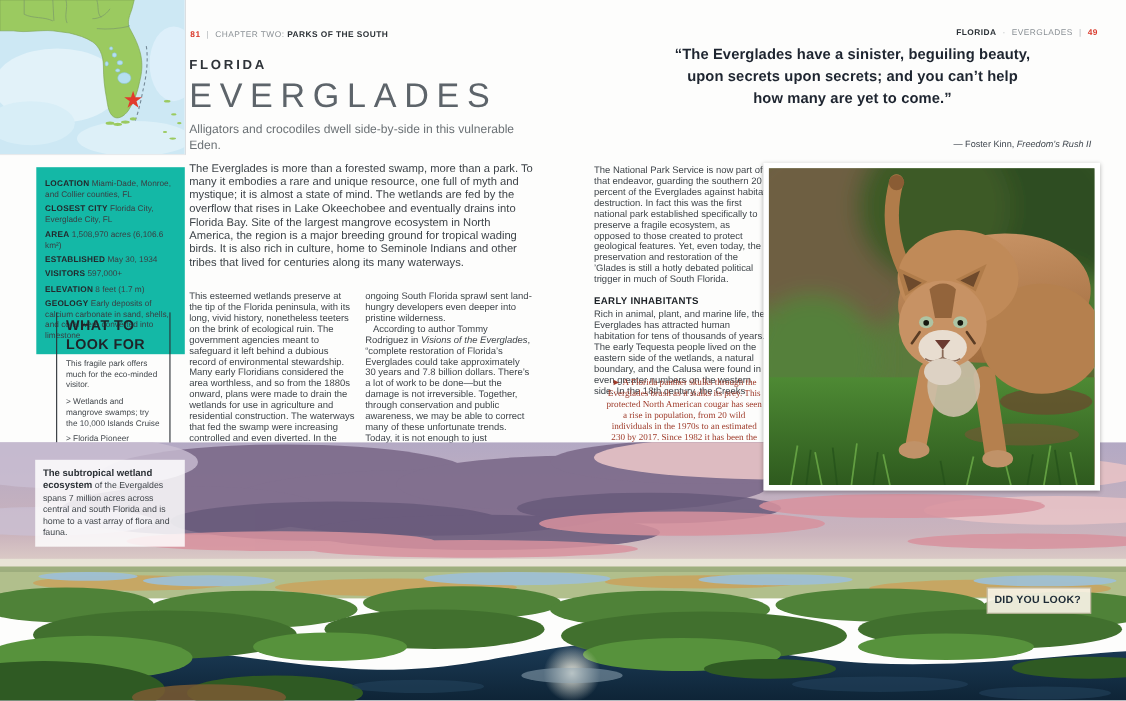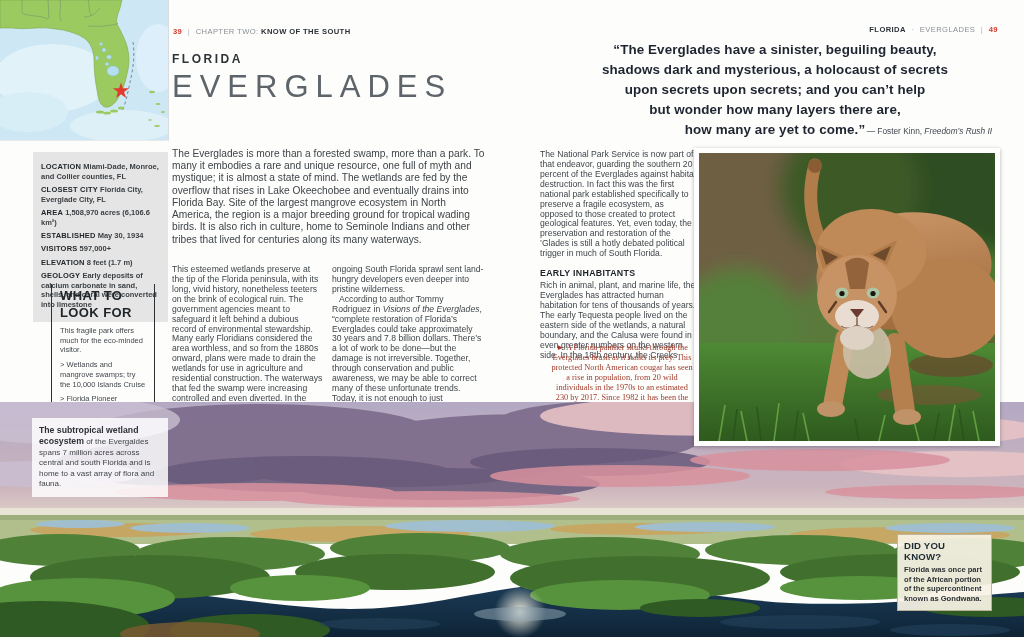--- a/index.html
+++ b/index.html
@@ -15,22 +15,22 @@
   .hdr-right{top:25px;right:26px;text-align:center;}
   .hdr .red{color:#d9382a;font-weight:bold;}
   .hdr .dark{color:#2c3237;font-weight:bold;}
   .hdr .sep{color:#b2b7ba;margin:0 3px;}
   
   .titleblock{position:absolute;left:172px;top:52px;}
   .t-state{font-size:12px;font-weight:bold;letter-spacing:2.5px;color:#2e3338;}
   .t-park{font-size:31px;font-weight:300;letter-spacing:7px;color:#5d646a;margin-top:3px;}
   .t-sub{font-size:11px;line-height:1.28;color:#6b7175;margin-top:6px;width:300px;}
   
-  .facts{position:absolute;left:33px;top:152px;width:119px;background:#e5e5e5;padding:10px 8px 9px 8px;
-         font-size:7.5px;line-height:1.3;color:#3a3f43;font-weight:bold;}
+  .facts{position:absolute;left:33px;top:152px;width:119px;background:#14b8a6;padding:10px 8px 9px 8px;
+         font-size:7.5px;line-height:1.3;color:#3a3f43;}
   .facts p{margin:0 0 3.5px 0;}
   .facts b{color:#23282c;letter-spacing:.2px;}
   
   .lookfor{position:absolute;left:51px;top:284px;width:87px;
            border-left:1.5px solid #2b3035;border-right:1.5px solid #2b3035;
            padding:4px 7px 6px 8px;font-size:7.5px;line-height:1.3;color:#43484d;}
   .lookfor h4{margin:0 0 4px 0;font-size:13px;letter-spacing:.4px;color:#1f2429;}
   .lookfor .intro{margin:0 0 5px 0;}
   .lookfor p.item{margin:0 0 5px 0;}
   
@@ -107,36 +107,37 @@
         <ellipse cx="158" cy="104" rx="2.5" ry="1"></ellipse>
         <ellipse cx="163" cy="112" rx="2" ry="1"></ellipse>
         <ellipse cx="150" cy="120" rx="2" ry="0.8"></ellipse>
         <ellipse cx="157" cy="126" rx="3" ry="1"></ellipse>
       </g>
       <path fill="#e23b2e" transform="translate(121,91) scale(8.5)" d="M0,-1 L0.2245,-0.309 L0.951,-0.309 L0.363,0.118 L0.588,0.809 L0,0.382 L-0.588,0.809 L-0.363,0.118 L-0.951,-0.309 L-0.2245,-0.309 Z"></path>
     </svg>
   </div>
 
   <div class="hdr hdr-left">
-    <span class="red">39</span>
+    <span class="red">81</span>
     <span class="sep">|</span>
     <span>CHAPTER TWO:</span>
-    <span class="dark">KNOW OF THE SOUTH</span>
+    <span class="dark">PARKS OF THE SOUTH</span>
   </div>
   <div class="hdr hdr-right">
     <span class="dark">FLORIDA</span>
     <span class="sep">·</span>
     <span>EVERGLADES</span>
     <span class="sep">|</span>
     <span class="red">49</span>
   </div>
 
   <div class="titleblock">
     <div class="t-state">FLORIDA</div>
     <div class="t-park">EVERGLADES</div>
+    <div class="t-sub">Alligators and crocodiles dwell side-by-side in this vulnerable Eden.</div>
   </div>
 
   <div class="facts">
     <p><b>LOCATION</b><span> Miami-Dade, Monroe, and Collier counties, FL</span></p>
     <p><b>CLOSEST CITY</b><span> Florida City, Everglade City, FL</span></p>
     <p><b>AREA</b><span> 1,508,970 acres (6,106.6 km²)</span></p>
     <p><b>ESTABLISHED</b><span> May 30, 1934</span></p>
     <p><b>VISITORS</b><span> 597,000+</span></p>
     <p><b>ELEVATION</b><span> 8 feet (1.7 m)</span></p>
     <p><b>GEOLOGY</b><span> Early deposits of calcium carbonate in sand, shells, and coral were converted into limestone</span></p>
@@ -155,23 +156,21 @@
   <div class="col col1">
     <p>This esteemed wetlands preserve at the tip of the Florida peninsula, with its long, vivid history, nonetheless teeters on the brink of ecological ruin. The government agencies meant to safeguard it left behind a dubious record of environmental stewardship. Many early Floridians considered the area worthless, and so from the 1880s onward, plans were made to drain the wetlands for use in agriculture and residential construction. The waterways that fed the swamp were increasing controlled and even diverted. In the 20th century, the</p>
   </div>
   <div class="col col2">
     <p>ongoing South Florida sprawl sent land-hungry developers even deeper into pristine wilderness.</p>
     <p><span>According to author Tommy Rodriguez in </span><span class="ital">Visions of the Everglades</span><span>, “complete restoration of Florida’s Everglades could take approximately 30 years and 7.8 billion dollars. There’s a lot of work to be done—but the damage is not irreversible. Together, through conservation and public awareness, we may be able to correct many of these unfortunate trends. Today, it is not enough to just appreciate nature—we have to actively work to protect it.”</span></p>
   </div>
 
   <div class="quote">
     <div>“The Everglades have a sinister, beguiling beauty,</div>
-    <div>shadows dark and mysterious, a holocaust of secrets</div>
     <div>upon secrets upon secrets; and you can’t help</div>
-    <div>but wonder how many layers there are,</div>
     <div>how many are yet to come.”</div>
   </div>
   <div class="attr">
     <span>— Foster Kinn, </span><span class="ital">Freedom’s Rush II</span>
   </div>
 
   <div class="rcol">
     <p>The National Park Service is now part of that endeavor, guarding the southern 20 percent of the Everglades against habitat destruction. In fact this was the first national park established specifically to preserve a fragile ecosystem, as opposed to those created to protect geological features. Yet, even today, the preservation and restoration of the ’Glades is still a hotly debated political trigger in much of South Florida.</p>
     <h5>EARLY INHABITANTS</h5>
     <p>Rich in animal, plant, and marine life, the Everglades has attracted human habitation for tens of thousands of years. The early Tequesta people lived on the eastern side of the wetlands, a natural boundary, and the Calusa were found in even greater numbers on the western side. In the 18th century, the Creeks</p>
@@ -355,17 +354,16 @@
         <ellipse cx="950" cy="228" rx="60" ry="6"></ellipse>
       </g>
     </svg>
   </div>
 
   <div class="photocap">
     <b>The subtropical wetland ecosystem</b><span> of the Evergaldes spans 7 million acres across central and south Florida and is home to a vast array of flora and fauna.</span>
   </div>
 
   <div class="dyk">
-    <h6>DID YOU KNOW?</h6>
-    <p>Florida was once part of the African portion of the supercontinent known as Gondwana.</p>
+    <h6>DID YOU LOOK?</h6>
   </div>
 
 </div>
 
 </body></html>

